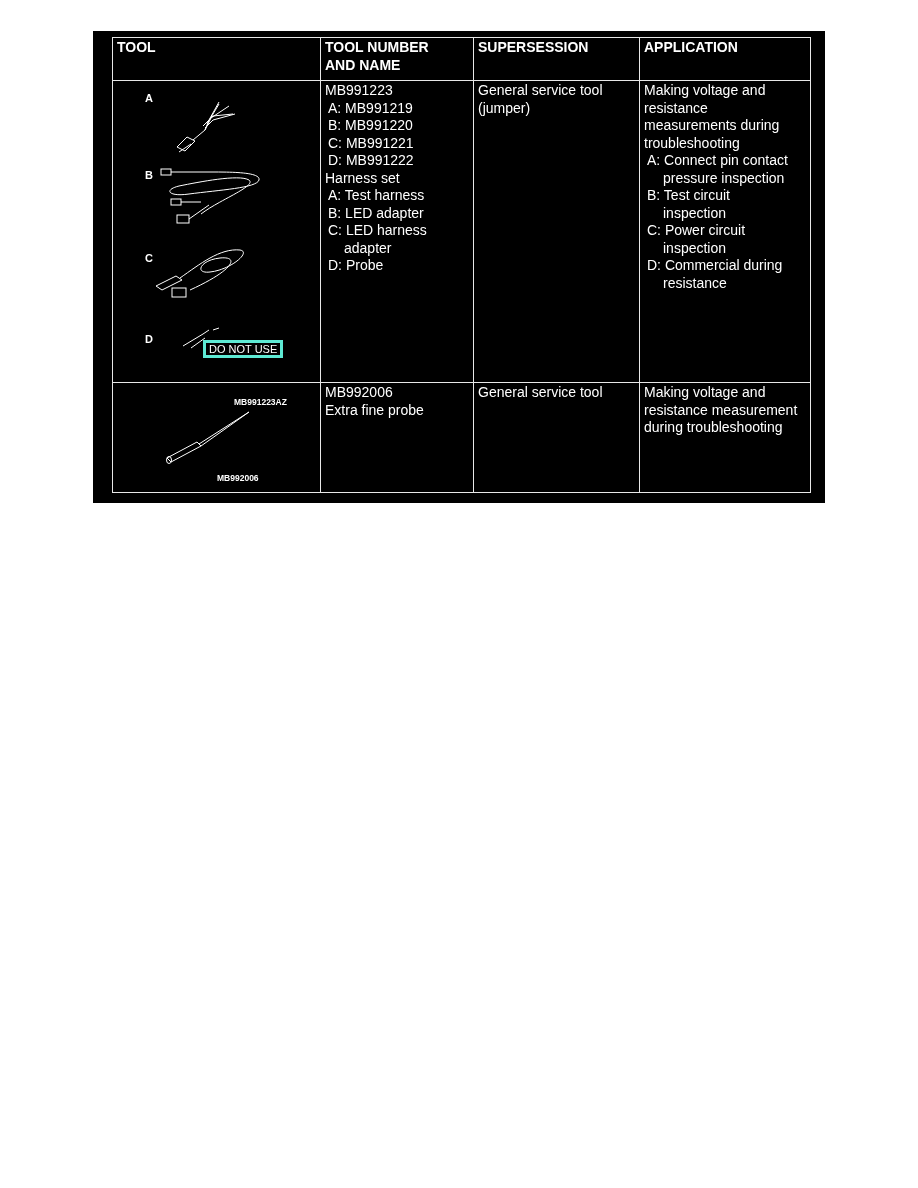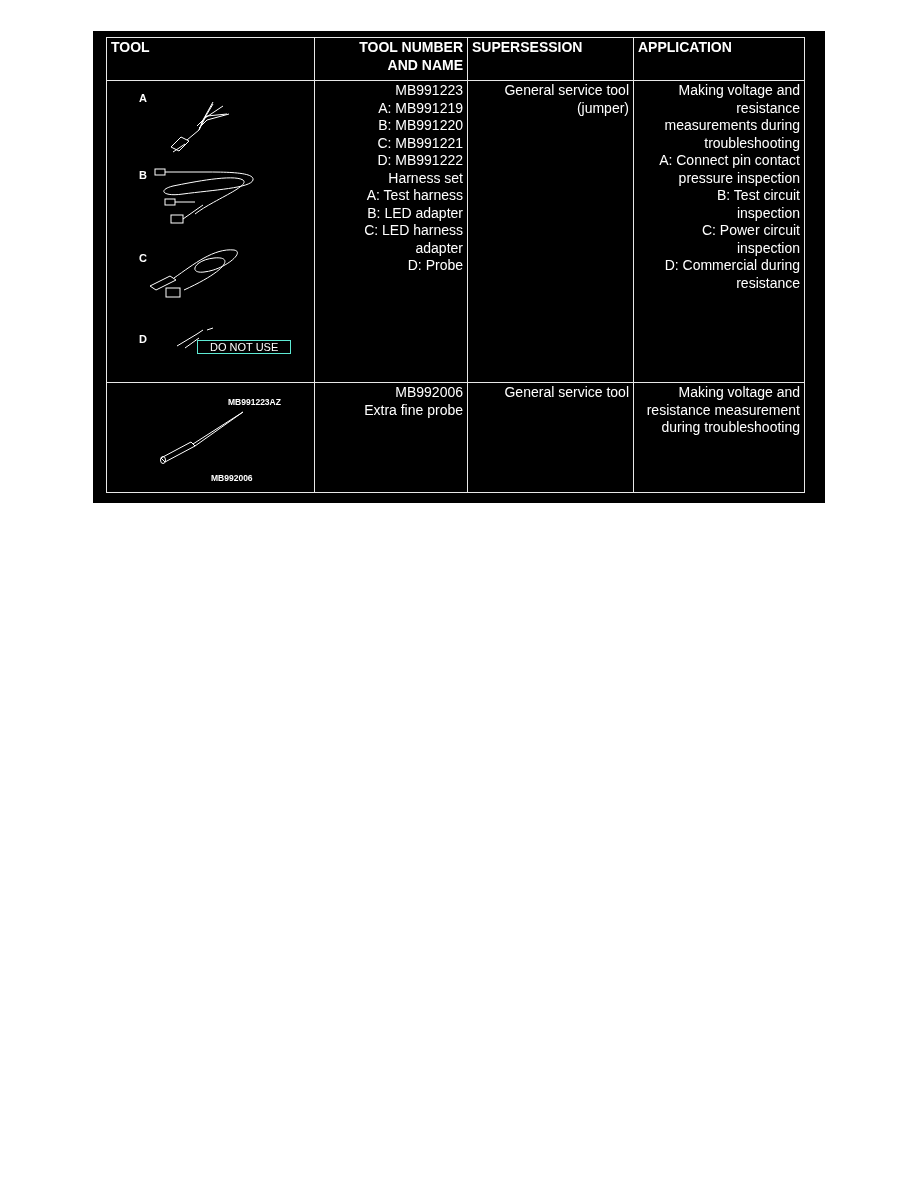--- a/index.html
+++ b/index.html
@@ -2,41 +2,41 @@
 <html><head>
   <meta charset="utf-8">
   <style>
     html, body { margin: 0; padding: 0; background: #ffffff; }
     body { width: 918px; height: 1188px; position: relative; overflow: hidden; }
     .panel {
       position: absolute; left: 93px; top: 31px; width: 732px; height: 472px;
       background: #000000;
     }
     table.tools {
-      position: absolute; left: 13px; top: 6px;
+      position: absolute; left: 19px; top: 6px;
       width: 698px; border-collapse: collapse;
       font-family: "Liberation Sans", sans-serif; font-size: 14px; line-height: 17.5px;
       color: #ffffff; table-layout: fixed;
     }
     table.tools th, table.tools td {
       border: 1.5px solid #e8e8e8; vertical-align: top; text-align: left;
       padding: 1px 4px 0 4px;
     }
     table.tools th { font-weight: bold; height: 41px; }
     tr.row1 td { height: 300px; }
     tr.row2 td { height: 108px; }
-    .line { display: block; white-space: nowrap; text-align: right; }
+    .line { display: block; white-space: nowrap; }
     .ind1 { padding-left: 3px; }
     .ind2 { padding-left: 19px; }
     .ill { position: relative; width: 100%; height: 100%; }
     .ill .lbl { position: absolute; font-weight: bold; font-size: 11px; }
     .ill svg { position: absolute; }
     .dnu {
       position: absolute; left: 86px; top: 258px; font-size: 11px; line-height: 12px;
-      border: 1px solid #5eead4; padding: 0 12px; white-space: nowrap;
+      border: 3px solid #5eead4; padding: 0 3px; white-space: nowrap;
     }
     .code { position: absolute; font-size: 8.5px; font-weight: bold; letter-spacing: 0px; white-space: nowrap; }
   </style>
 </head>
 <body>
 
 <div class="panel">
   <table class="tools">
     <colgroup>
       <col style="width:208px">

